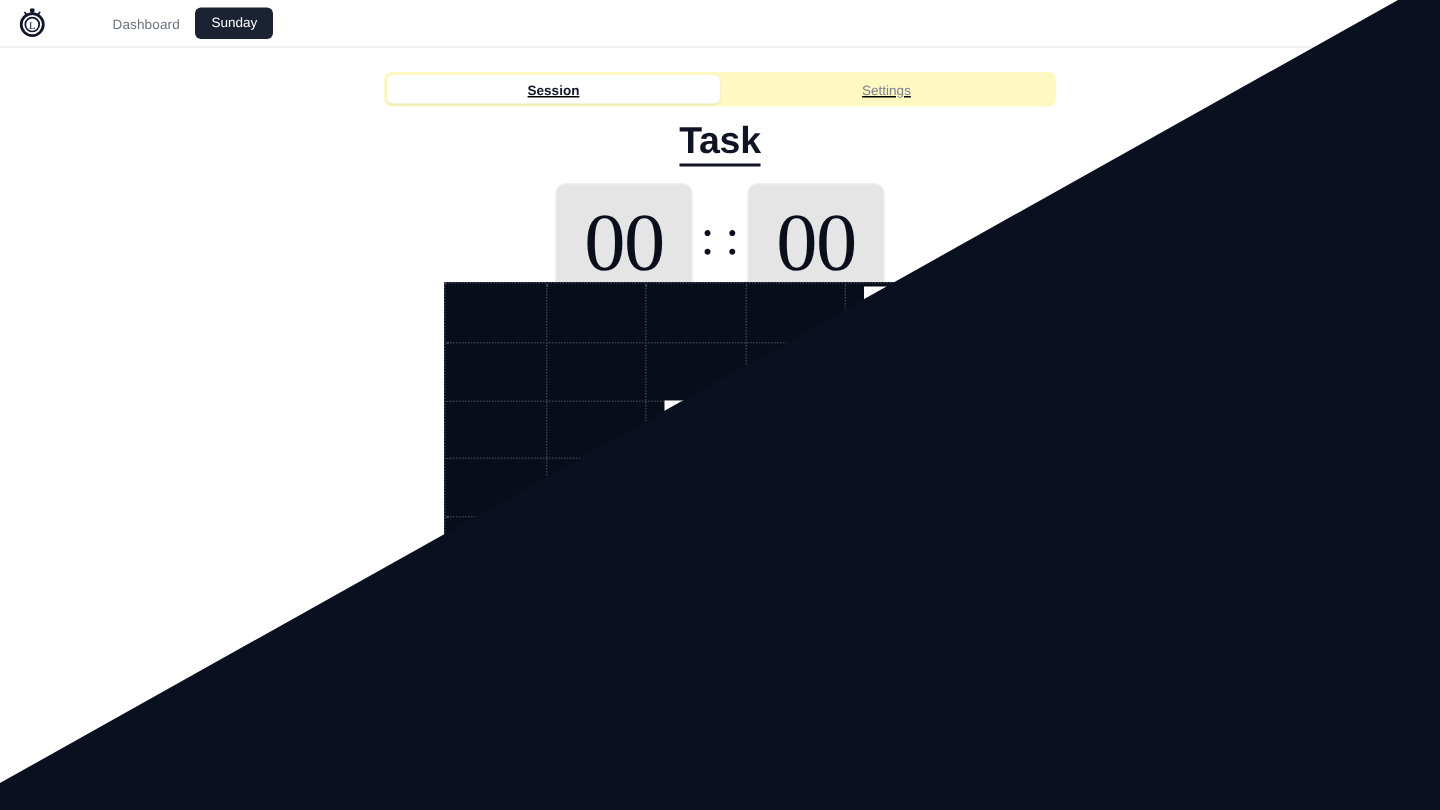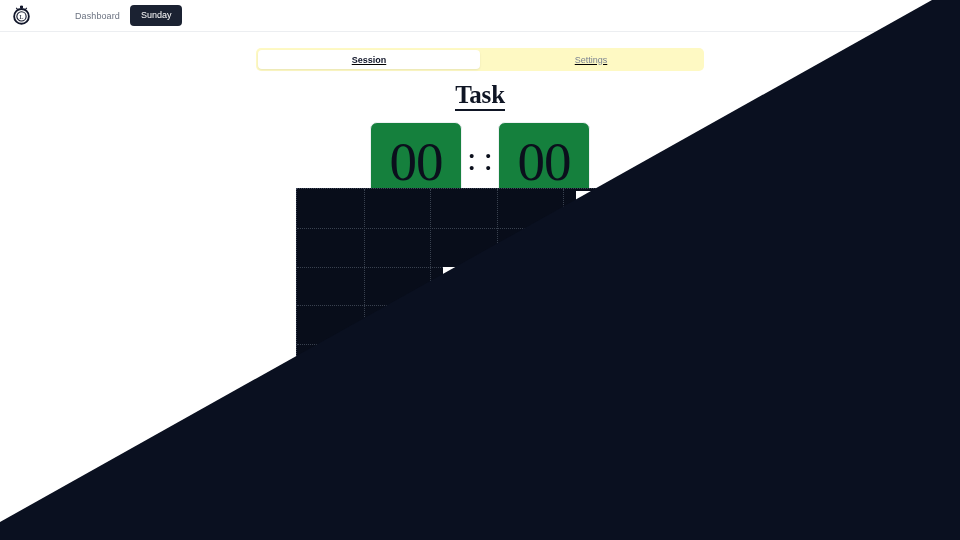--- a/index.html
+++ b/index.html
@@ -45,29 +45,29 @@
   }
   .tab.active { background: #ffffff; color: #11162a; font-weight: bold;
     box-shadow: 0 1px 2px rgba(16,24,40,.09); }
 
   
   .task-title {
     position: absolute; top: 80px; left: 0; width: 960px; text-align: center;
     font-size: 25px; font-weight: bold; color: #0f1524;
     letter-spacing: -.2px;
   }
-  .task-title span { border-bottom: 2px solid #0f1524; padding-bottom: 1px; font-family: Liberation Serif, serif; }
+  .task-title span { border-bottom: 2px solid #0f1524; padding-bottom: 1px; }
 
   
   .timer {
     position: absolute; top: 122px; left: 0; width: 960px;
     display: flex; align-items: center; justify-content: center; gap: 3px;
   }
   .digit-box {
-    width: 92px; height: 78px; background: #15803d;
+    width: 92px; height: 78px; background: #e5e5e5;
     border: 1px solid #eef0f3; border-radius: 7px;
     display: flex; align-items: center; justify-content: center;
     font-size: 55px; color: #0b0f1c; letter-spacing: -1px;
     font-family: "Liberation Serif", serif; font-weight: normal;
   }
   .colon { font-size: 34px; color: #0b0f1c; font-family: "Liberation Serif", serif;
            padding: 0 2px; position: relative; top: -2px; }
 
   
   .controls {

